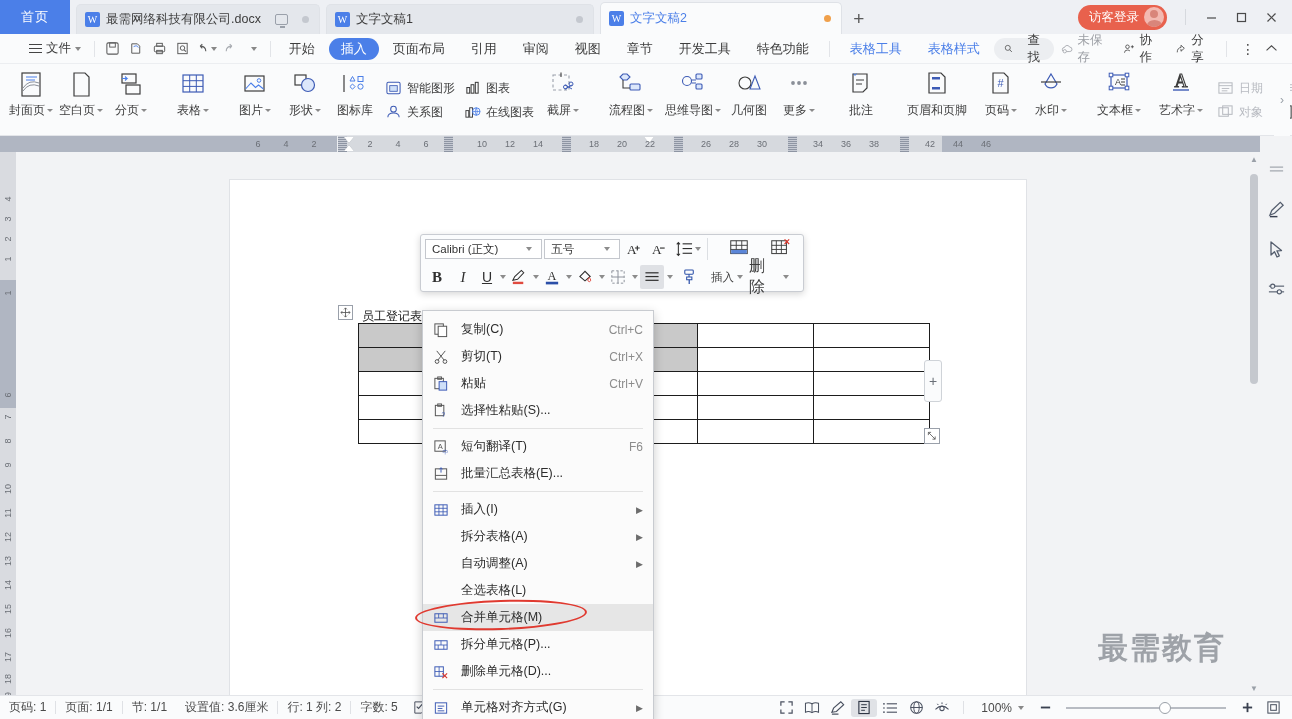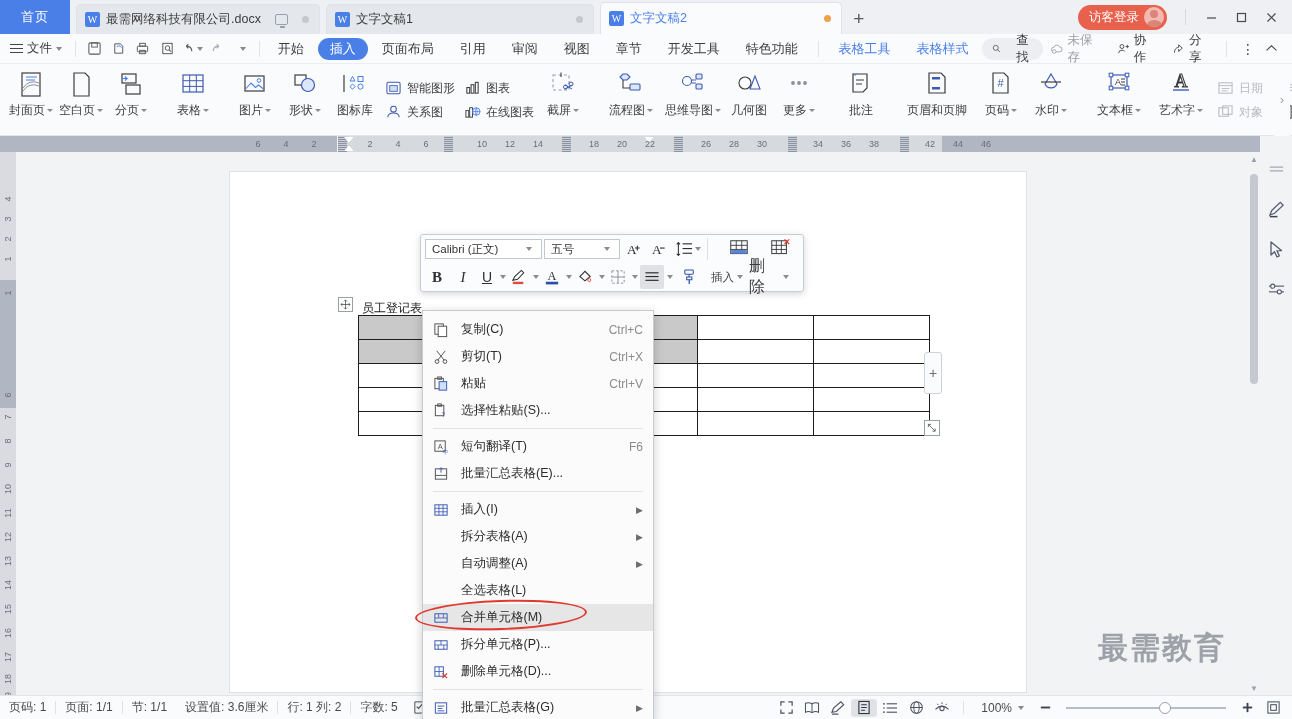--- a/index.html
+++ b/index.html
@@ -135,21 +135,21 @@
   .vruler .vnum { position:absolute; left:50%; transform:translateX(-50%) rotate(-90deg); transform-origin:center; }
   .vruler .vband { position:absolute; left:0; width:16px; background:#b0b6c2; }
   .vruler .vbandlight { position:absolute; left:0; width:16px; background:#d9dbe0; }
 
   
   .canvas {
     position:absolute; left:16px; top:152px; width:1228px; height:543px;
     background:#f2f3f5; overflow:hidden;
   }
   .page {
-    position:absolute; left:214px; top:20px; width:796px; height:520px;
+    position:absolute; left:214px; top:28px; width:796px; height:520px;
     background:#fff; box-shadow: 0 0 0 1px #e0e2e6;
   }
   .tbl { position:absolute; left:128px; top:143px; width:572px; border-collapse:collapse; }
   .tbl td { border:1px solid #1d1d1d; height:24px; padding:0; }
   .tbl td.sel { background:#c9c9c9; }
   .tbl-handle {
     position:absolute; left:108px; top:125px; width:15px; height:15px;
     border:1px solid #9aa0aa; background:#fff; display:flex; align-items:center; justify-content:center;
     color:#555; font-size:10px;
   }
@@ -295,21 +295,21 @@
       <div class="winbtn">
         <svg width="13" height="13" viewBox="0 0 13 13">
             <line x1="2.5" y1="2.5" x2="10.5" y2="10.5" stroke="#4a4a4a" stroke-width="1.2"></line>
             <line x1="10.5" y1="2.5" x2="2.5" y2="10.5" stroke="#4a4a4a" stroke-width="1.2"></line>
           </svg>
       </div>
     </div>
   </div>
 
   <div class="menurow">
-    <div class="mi" style="padding-left:10px;">
+    <div class="mi" style="padding-left:10px;margin-left:19px;">
       <span class="hamburger">
           <i></i>
           <i></i>
           <i></i>
         </span>
       <span>文件</span>
       <span class="caret"></span>
     </div>
     <div class="msep"></div>
 
@@ -1213,21 +1213,21 @@
 
     <div class="ctxitem">
       <span class="cico">
         <svg width="16" height="16" viewBox="0 0 17 17">
             <rect x="2.5" y="3" width="12" height="11" fill="none" stroke="#3d5bb5" stroke-width="1.05"></rect>
             <line x1="5" y1="6.5" x2="12" y2="6.5" stroke="#3d5bb5" stroke-width="1"></line>
             <line x1="5" y1="9" x2="10" y2="9" stroke="#3d5bb5" stroke-width="1"></line>
             <line x1="5" y1="11.5" x2="12" y2="11.5" stroke="#3d5bb5" stroke-width="1"></line>
           </svg>
       </span>
-      <span class="ctext">批量汇总表格(G)</span>
+      <span class="ctext">单元格对齐方式(G)</span>
       <span class="carrow">▶</span>
     </div>
 
   </div>
 
   <div class="statusbar">
     <div class="sb-item">页码: 1</div>
     <div class="sb-div"></div>
     <div class="sb-item">页面: 1/1</div>
     <div class="sb-div"></div>

